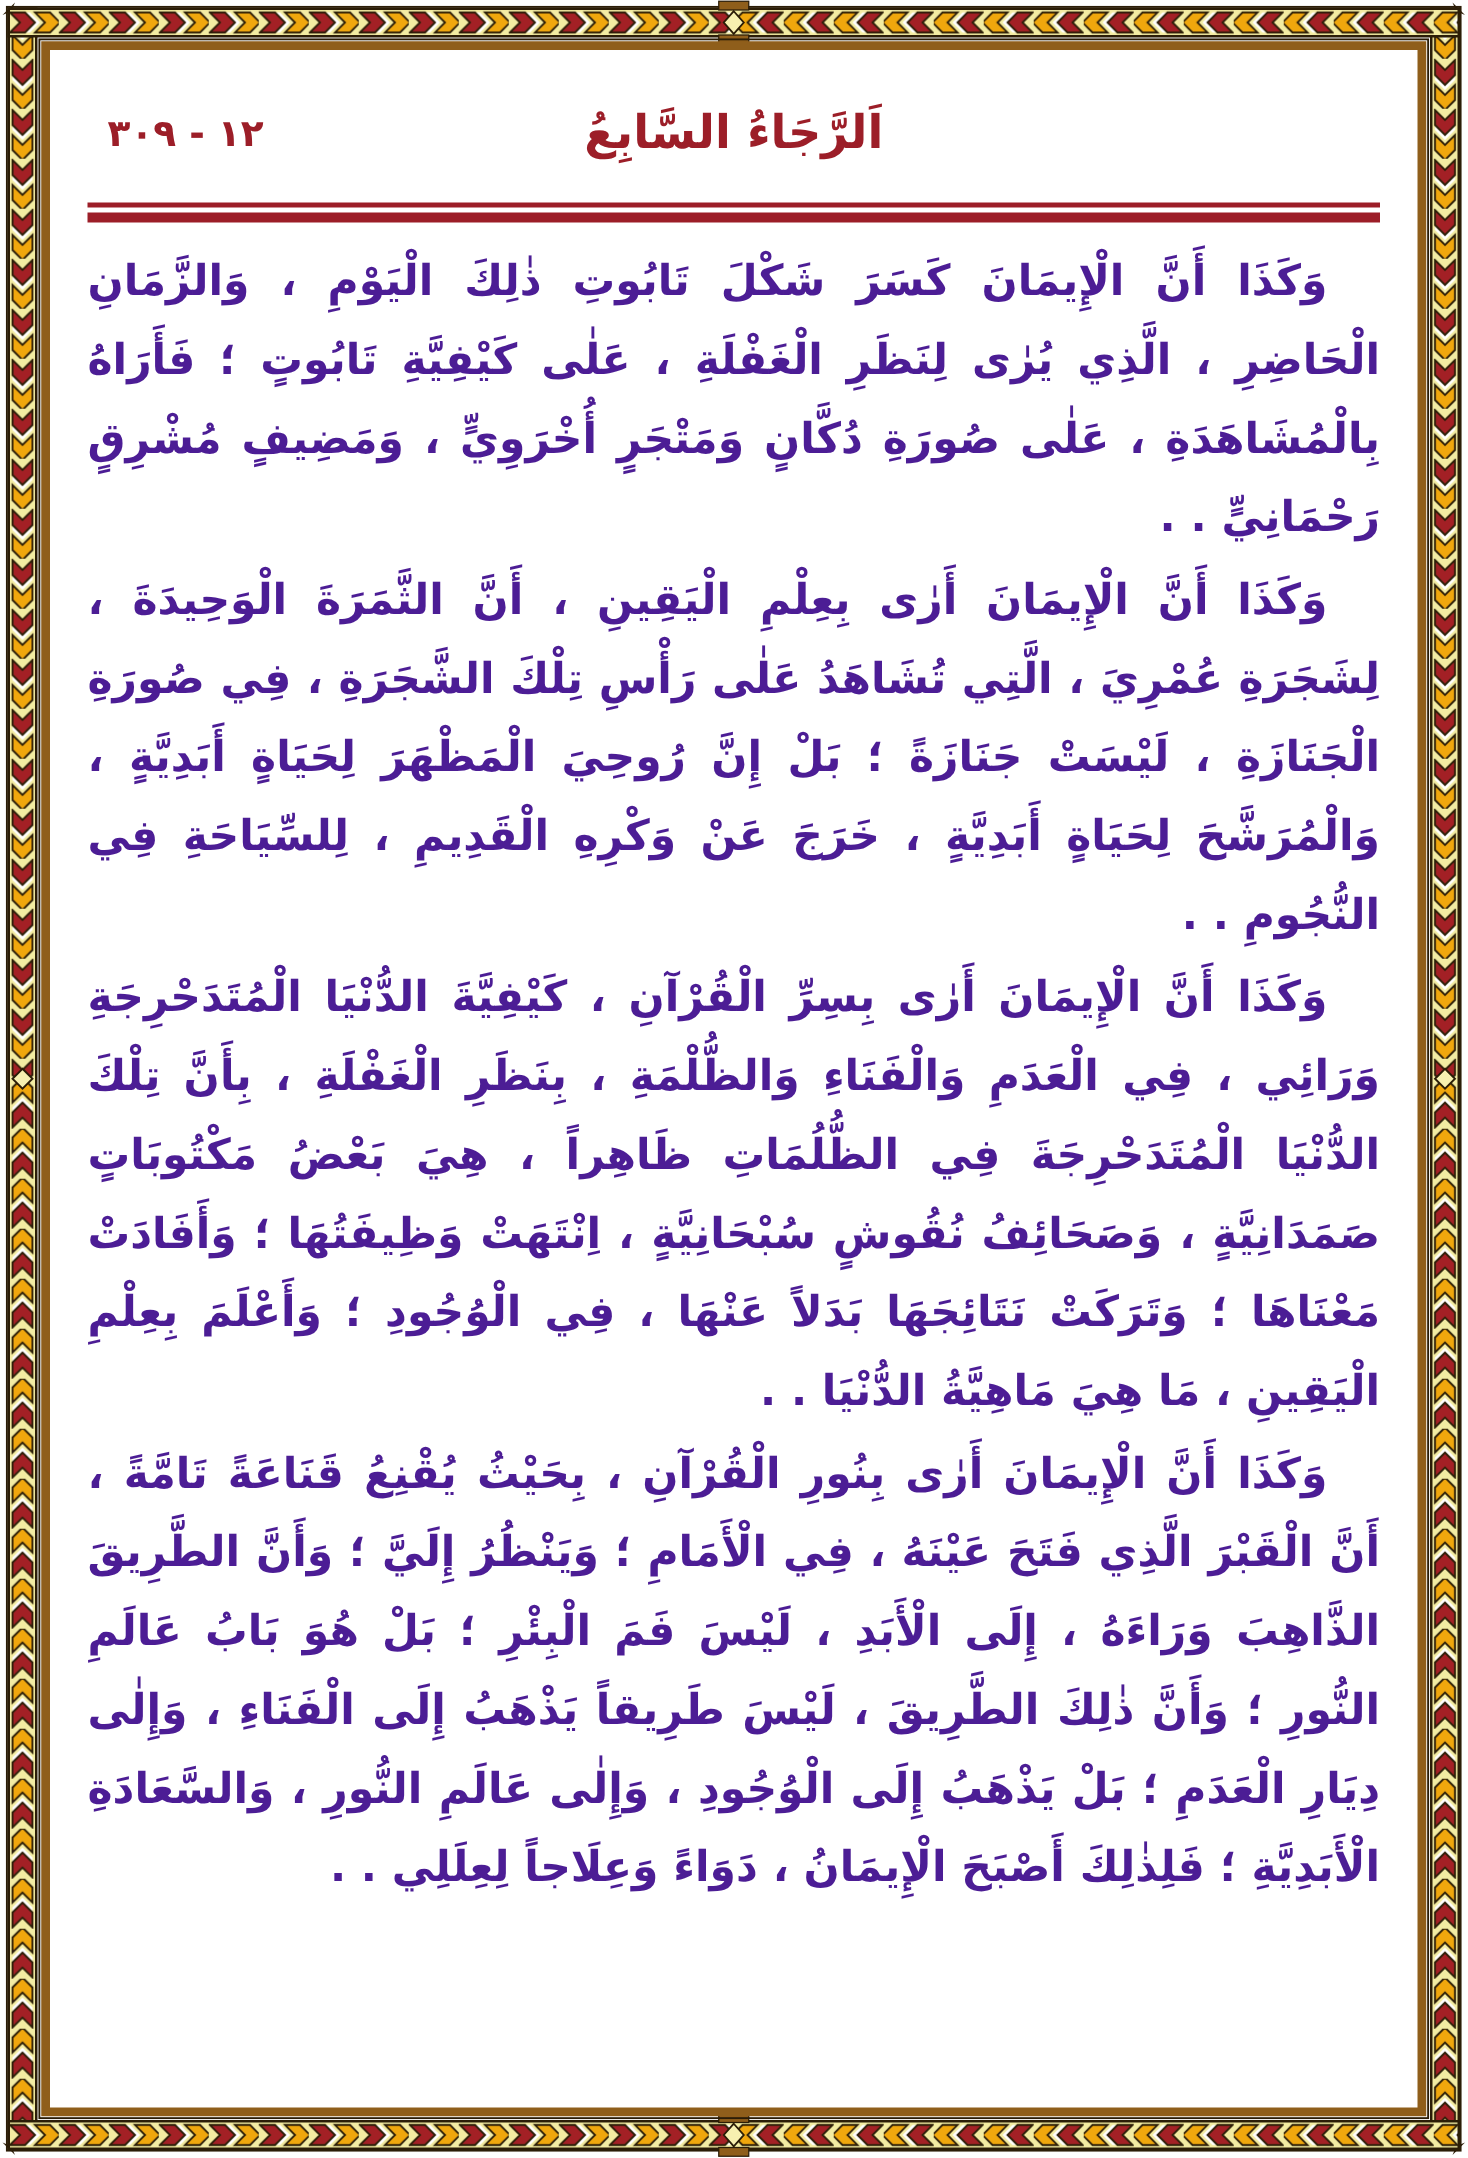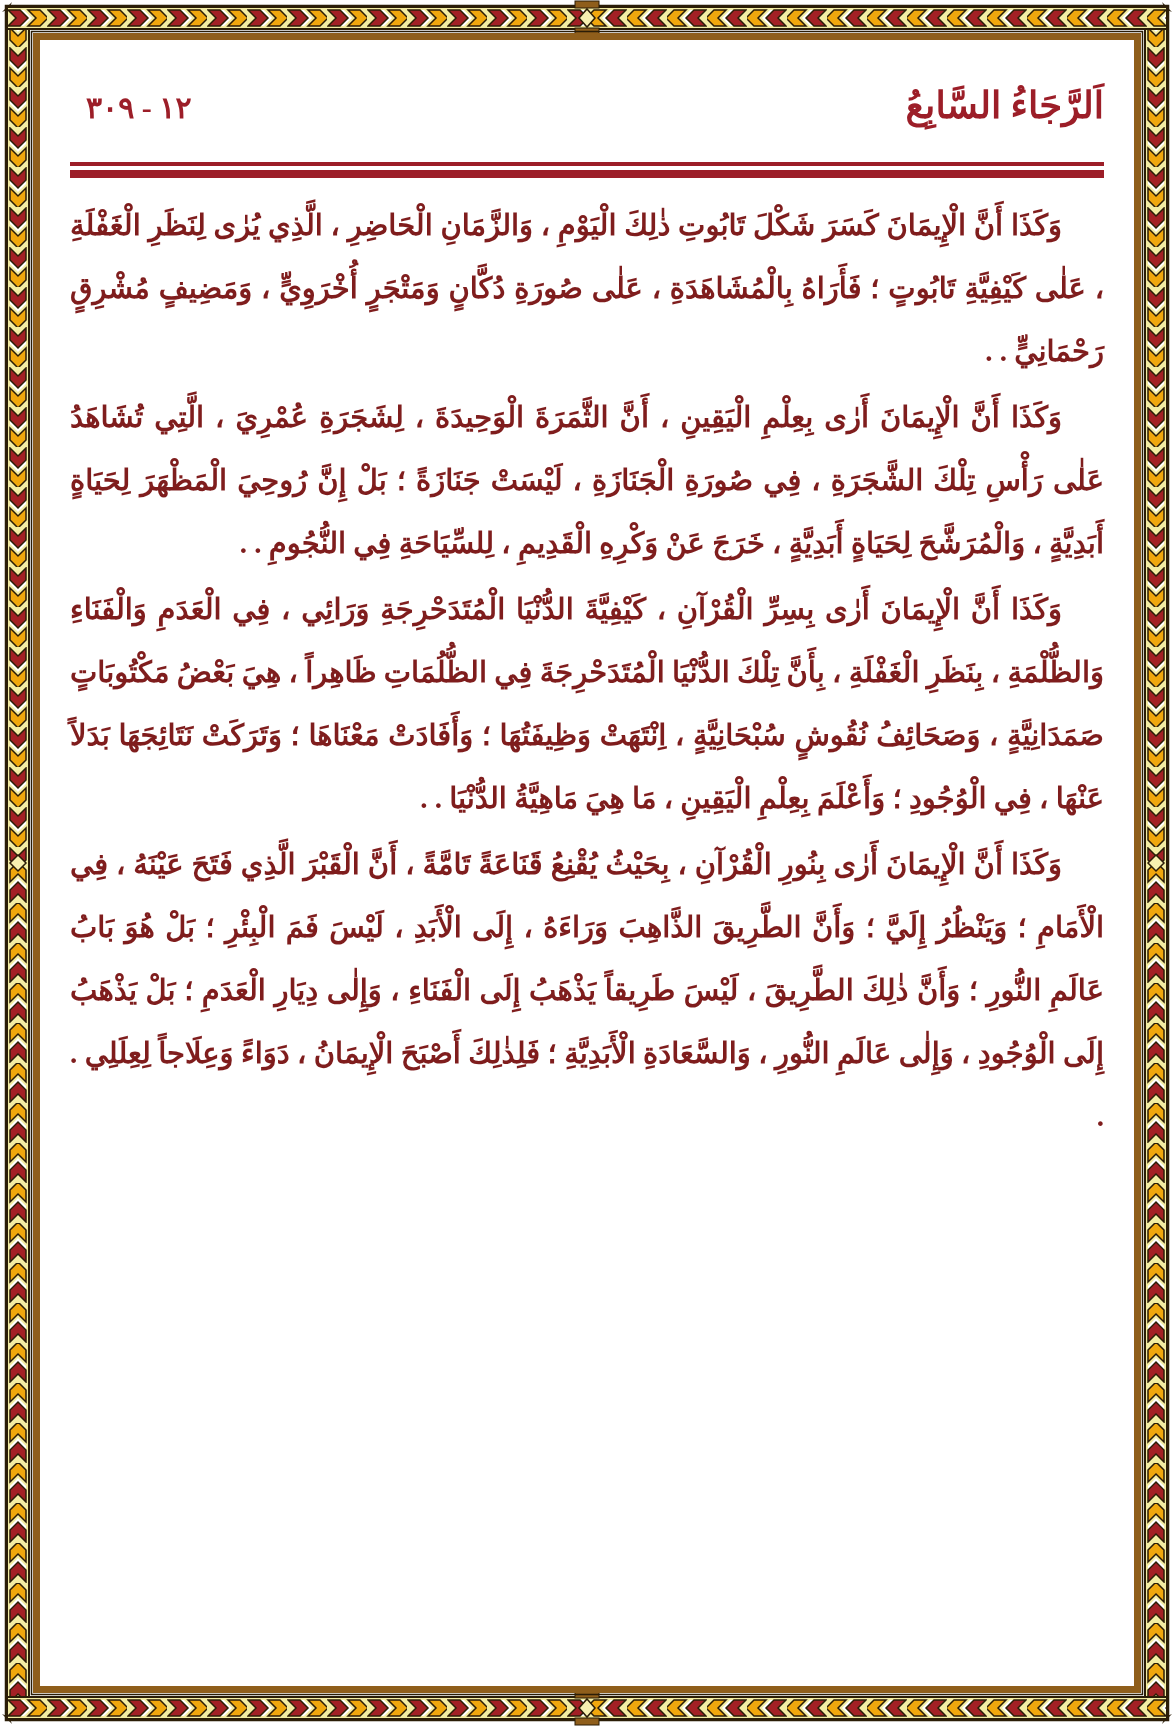--- a/index.html
+++ b/index.html
@@ -17,53 +17,52 @@
     width:1174px;
     height:1726px;
     pointer-events:none;
   }
   .content{
     position:absolute;
     inset:40px;
     padding:30px 30px 16px 30px;
     direction:rtl;
     color:#9C1E28;
-    font-family:Liberation Serif, serif;
   }
   .header{
     position:relative;
     height:80px;
   }
   .title{
-    text-align:right;
+    text-align:center;
     font-size:37px;
     font-weight:bold;
     padding-top:14px;
     color:#9C1E28;
   }
   .page-number{
     position:absolute;
     left:16px;
     top:20px;
     font-size:30px;
     font-weight:bold;
     direction:rtl;
     color:#9C1E28;
   }
   .rule{margin-top:12px;}
   .rule .thin{height:4px;background:#9C1E28;}
   .rule .gap{height:4px;background:transparent;}
   .rule .thick{height:8px;background:#9C1E28;}
   .body-text{
     margin-top:16px;
-    font-size:29px;
+    font-size:34px;
     font-weight:bold;
     line-height:63px;
     text-align:justify;
-    color:#7f1d1d;
+    color:#4c1d95;
   }
   .para{
     margin:0 0 3px 0;
     text-indent:42px;
   }
 </style>
 </head>
 <body>
 
 <div class="page">

